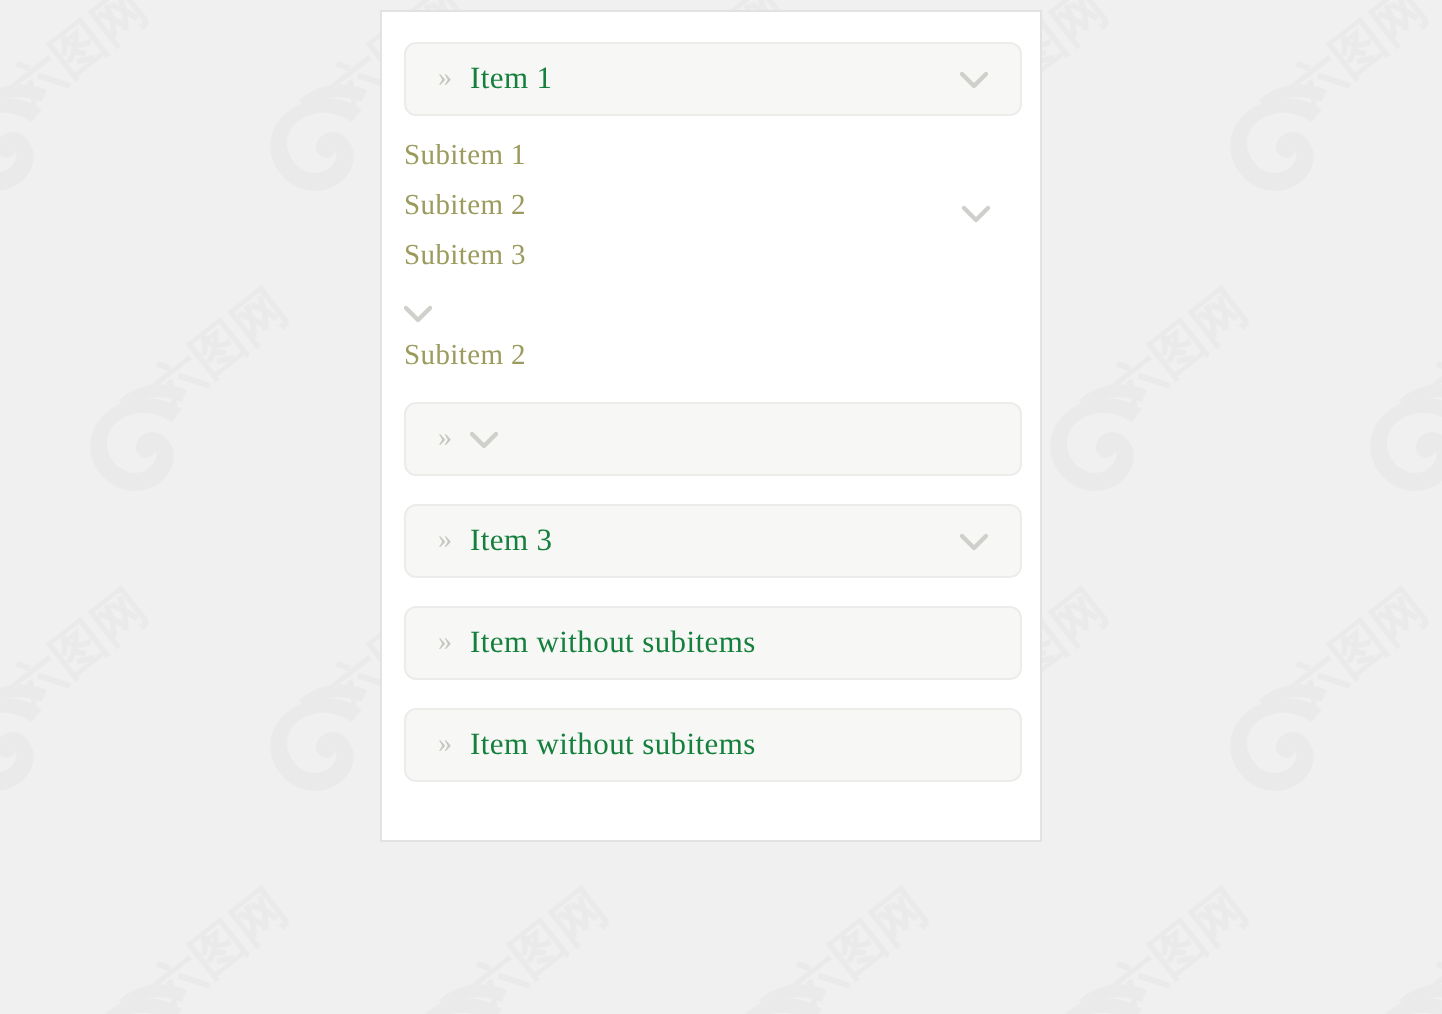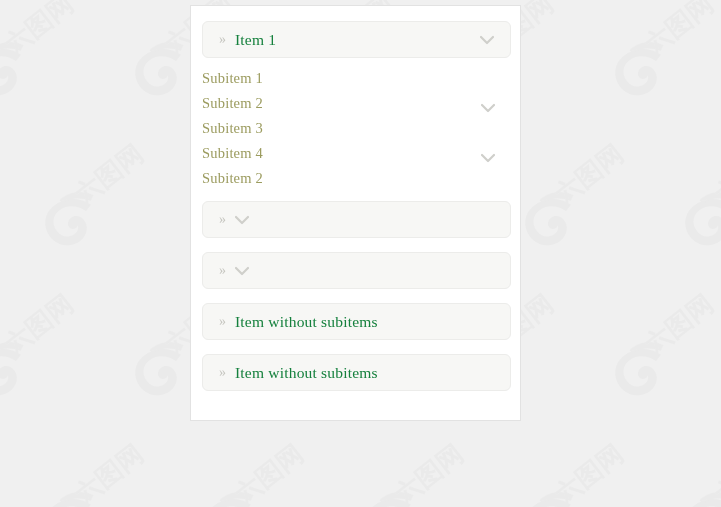--- a/index.html
+++ b/index.html
@@ -438,21 +438,20 @@
               <path d="M1 2 L7 8 L13 2" fill="none" stroke="#cfcfcb" stroke-width="2.2" stroke-linecap="round" stroke-linejoin="round"></path>
             </svg></span>
         </li>
         <li class="sub-row">
           <span class="sub-label">Subitem 3</span>
           <span class="sub-chev hidden"><svg width="14" height="10" viewBox="0 0 14 10" xmlns="http://www.w3.org/2000/svg">
               <path d="M1 2 L7 8 L13 2" fill="none" stroke="#cfcfcb" stroke-width="2.2" stroke-linecap="round" stroke-linejoin="round"></path>
             </svg></span>
         </li>
         <li class="sub-row">
-          <span class="sub-label">Subitem 4</span>
           <span class="sub-chev"><svg width="14" height="10" viewBox="0 0 14 10" xmlns="http://www.w3.org/2000/svg">
               <path d="M1 2 L7 8 L13 2" fill="none" stroke="#cfcfcb" stroke-width="2.2" stroke-linecap="round" stroke-linejoin="round"></path>
             </svg></span>
         </li>
         <li class="sub-row">
           <span class="sub-label">Subitem 2</span>
           <span class="sub-chev hidden"><svg width="14" height="10" viewBox="0 0 14 10" xmlns="http://www.w3.org/2000/svg">
               <path d="M1 2 L7 8 L13 2" fill="none" stroke="#cfcfcb" stroke-width="2.2" stroke-linecap="round" stroke-linejoin="round"></path>
             </svg></span>
         </li>
@@ -460,20 +459,21 @@
       <div class="item-row">
         <span class="angle-icon">»</span>
         <span class="chev">
           <svg width="14" height="10" viewBox="0 0 14 10" xmlns="http://www.w3.org/2000/svg">
             <path d="M1 2 L7 8 L13 2" fill="none" stroke="#cfcfcb" stroke-width="2.2" stroke-linecap="round" stroke-linejoin="round"></path>
           </svg>
         </span>
       </div>
       <div class="item-row">
         <span class="angle-icon">»</span>
+        <span class="item-label">Item 3</span>
         <span class="chev">
           <svg width="14" height="10" viewBox="0 0 14 10" xmlns="http://www.w3.org/2000/svg">
             <path d="M1 2 L7 8 L13 2" fill="none" stroke="#cfcfcb" stroke-width="2.2" stroke-linecap="round" stroke-linejoin="round"></path>
           </svg>
         </span>
       </div>
       <div class="item-row">
         <span class="angle-icon">»</span>
         <span class="item-label">Item without subitems</span>
         <span class="chev hidden">

